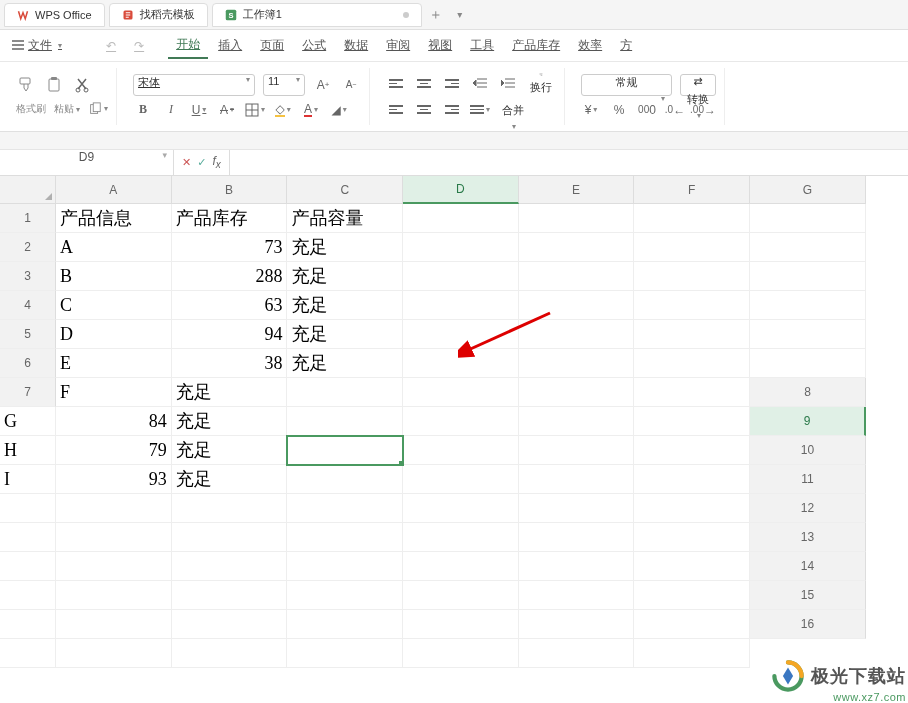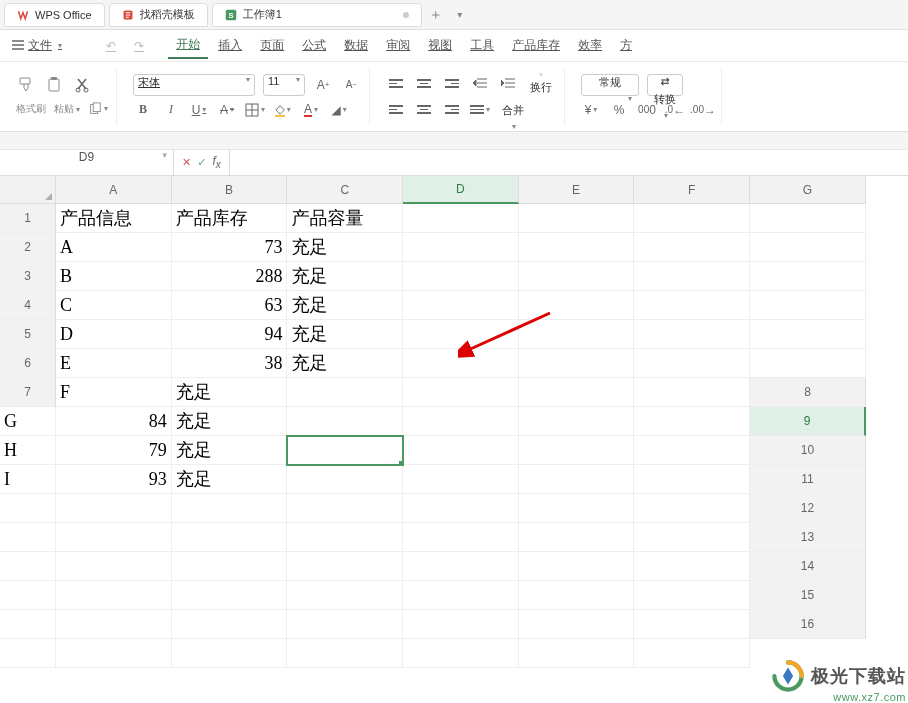--- a/index.html
+++ b/index.html
@@ -280,21 +280,21 @@
             <path d="M5 6h4M5 6l2-2M5 6l2 2" stroke="#666" fill="none"></path>
           </svg>
           <span>合并</span>
           <span class="drop">▾</span>
         </div>
     </div>
   </div>
 
   <div class="ribbon-group">
     <div class="ribbon-row">
-      <div class="ribbon-btn" style="width:58px">
+      <div class="ribbon-btn" style="width:91px">
           <span>常规</span>
           <span class="drop" style="margin-left:auto">▾</span>
         </div>
       <div class="ribbon-btn">⇄ <span>转换</span><span class="drop">▾</span></div>
     </div>
     <div class="ribbon-row">
       <span class="ribbon-ico">¥<span class="drop">▾</span></span>
       <span class="ribbon-ico">%</span>
       <span class="ribbon-ico"><sup>00</sup>0</span>
       <span class="ribbon-ico"><sub>.0</sub>←</span>

